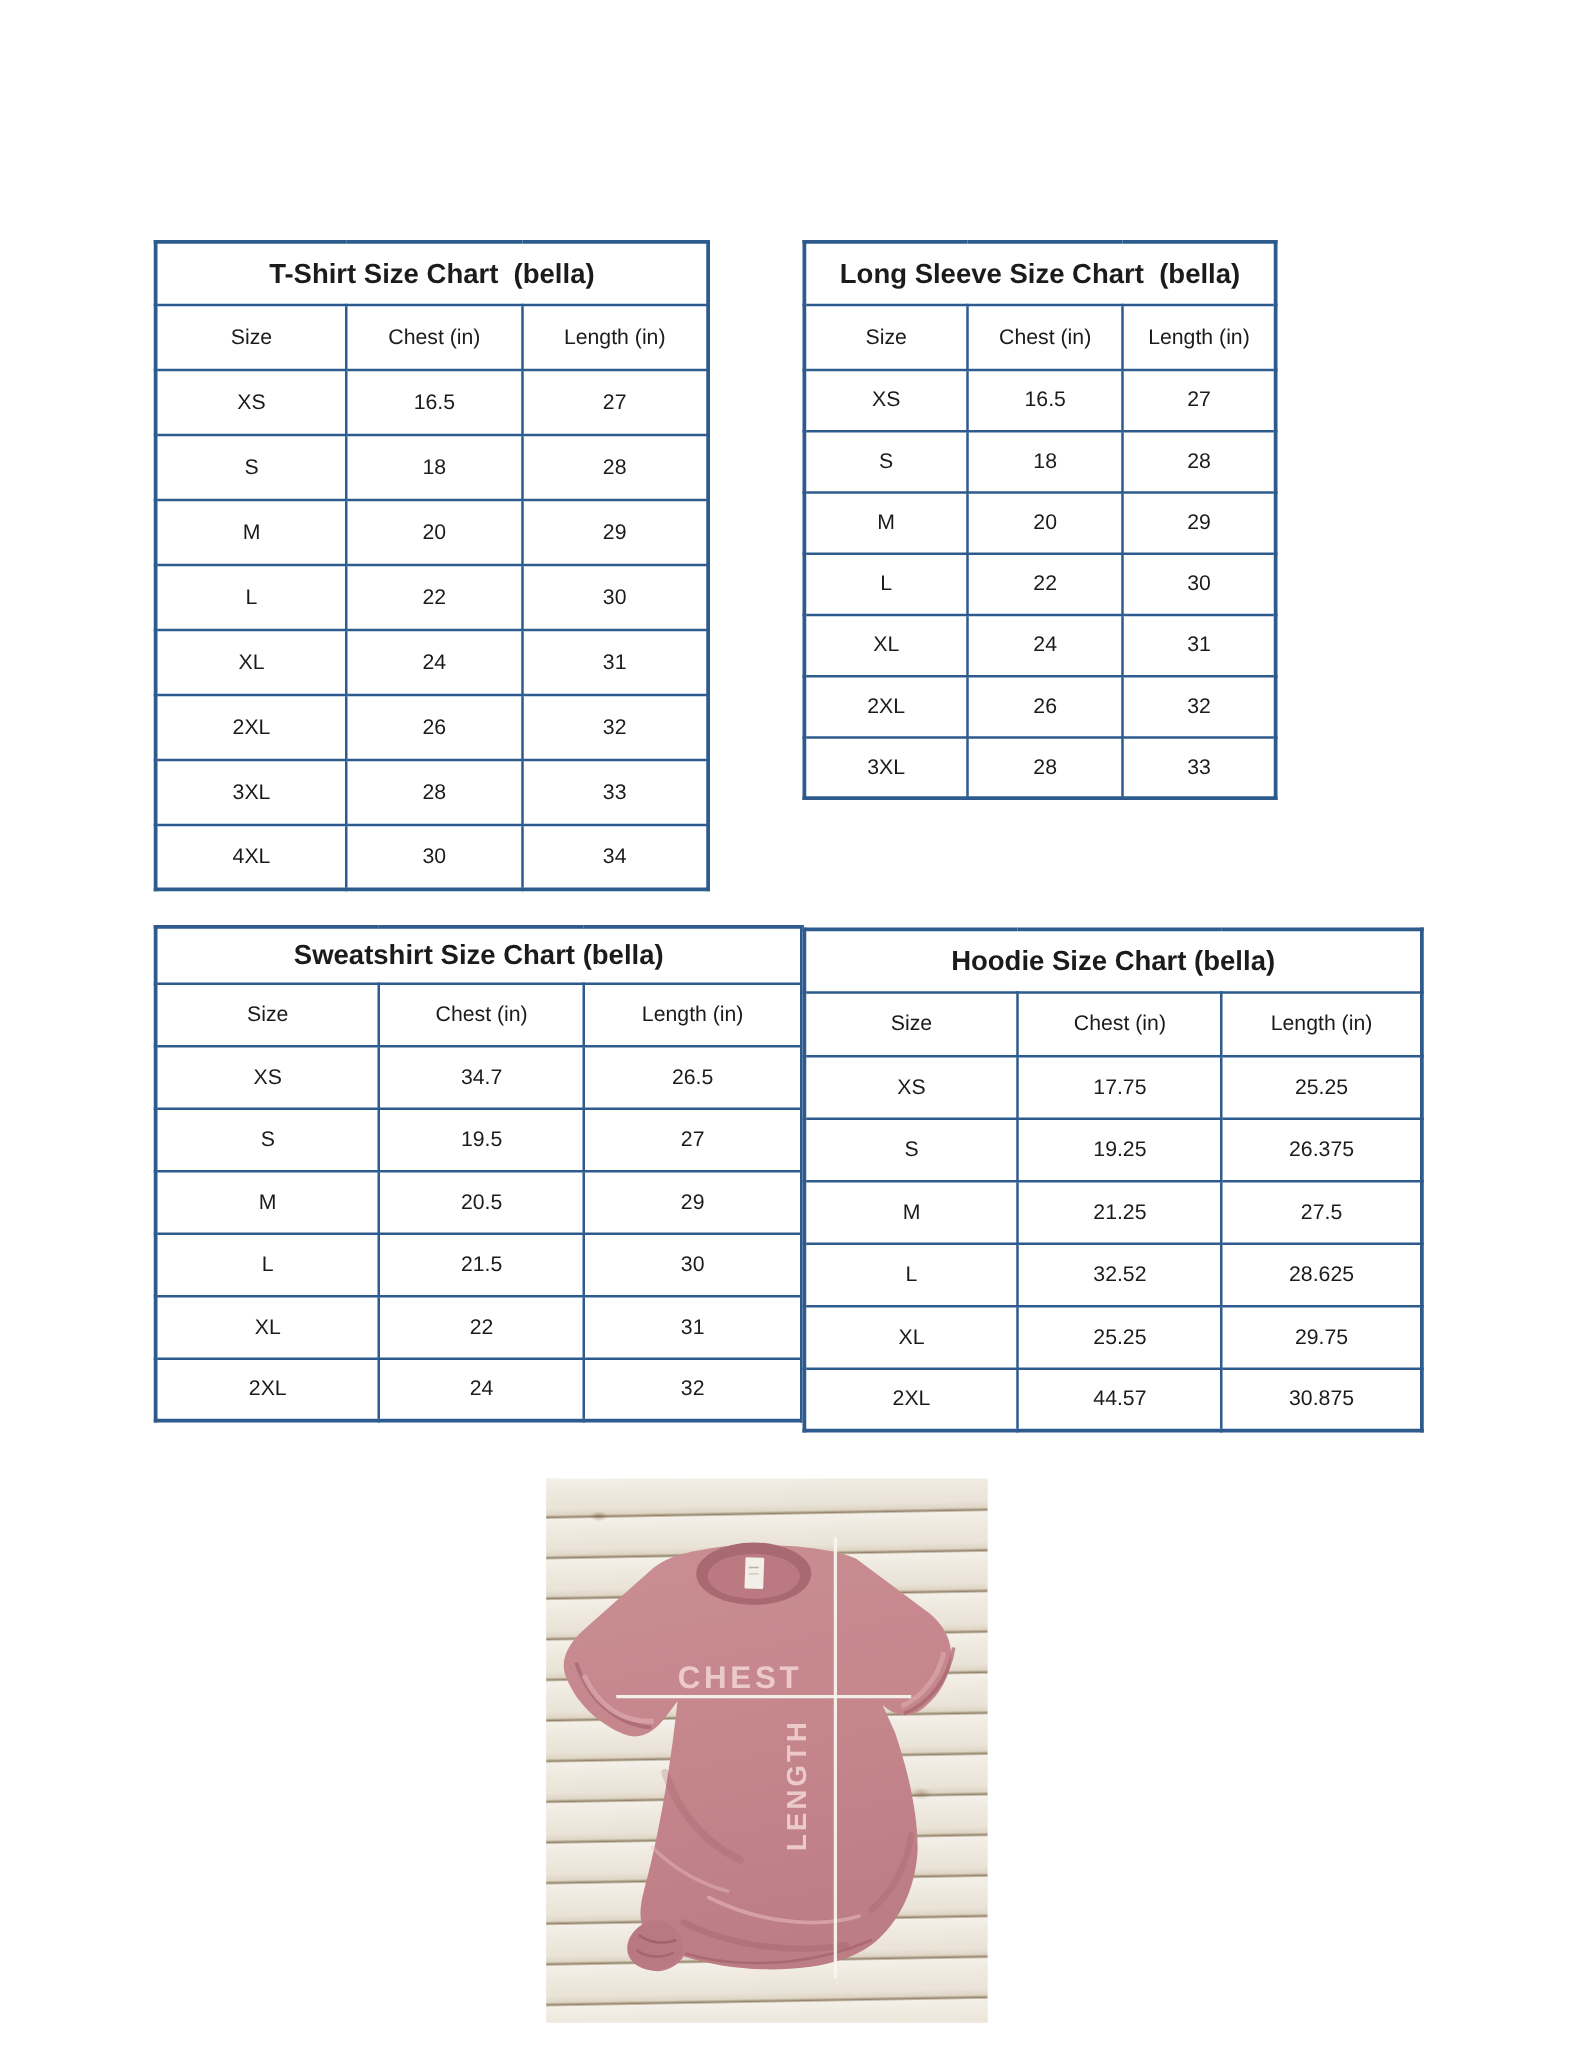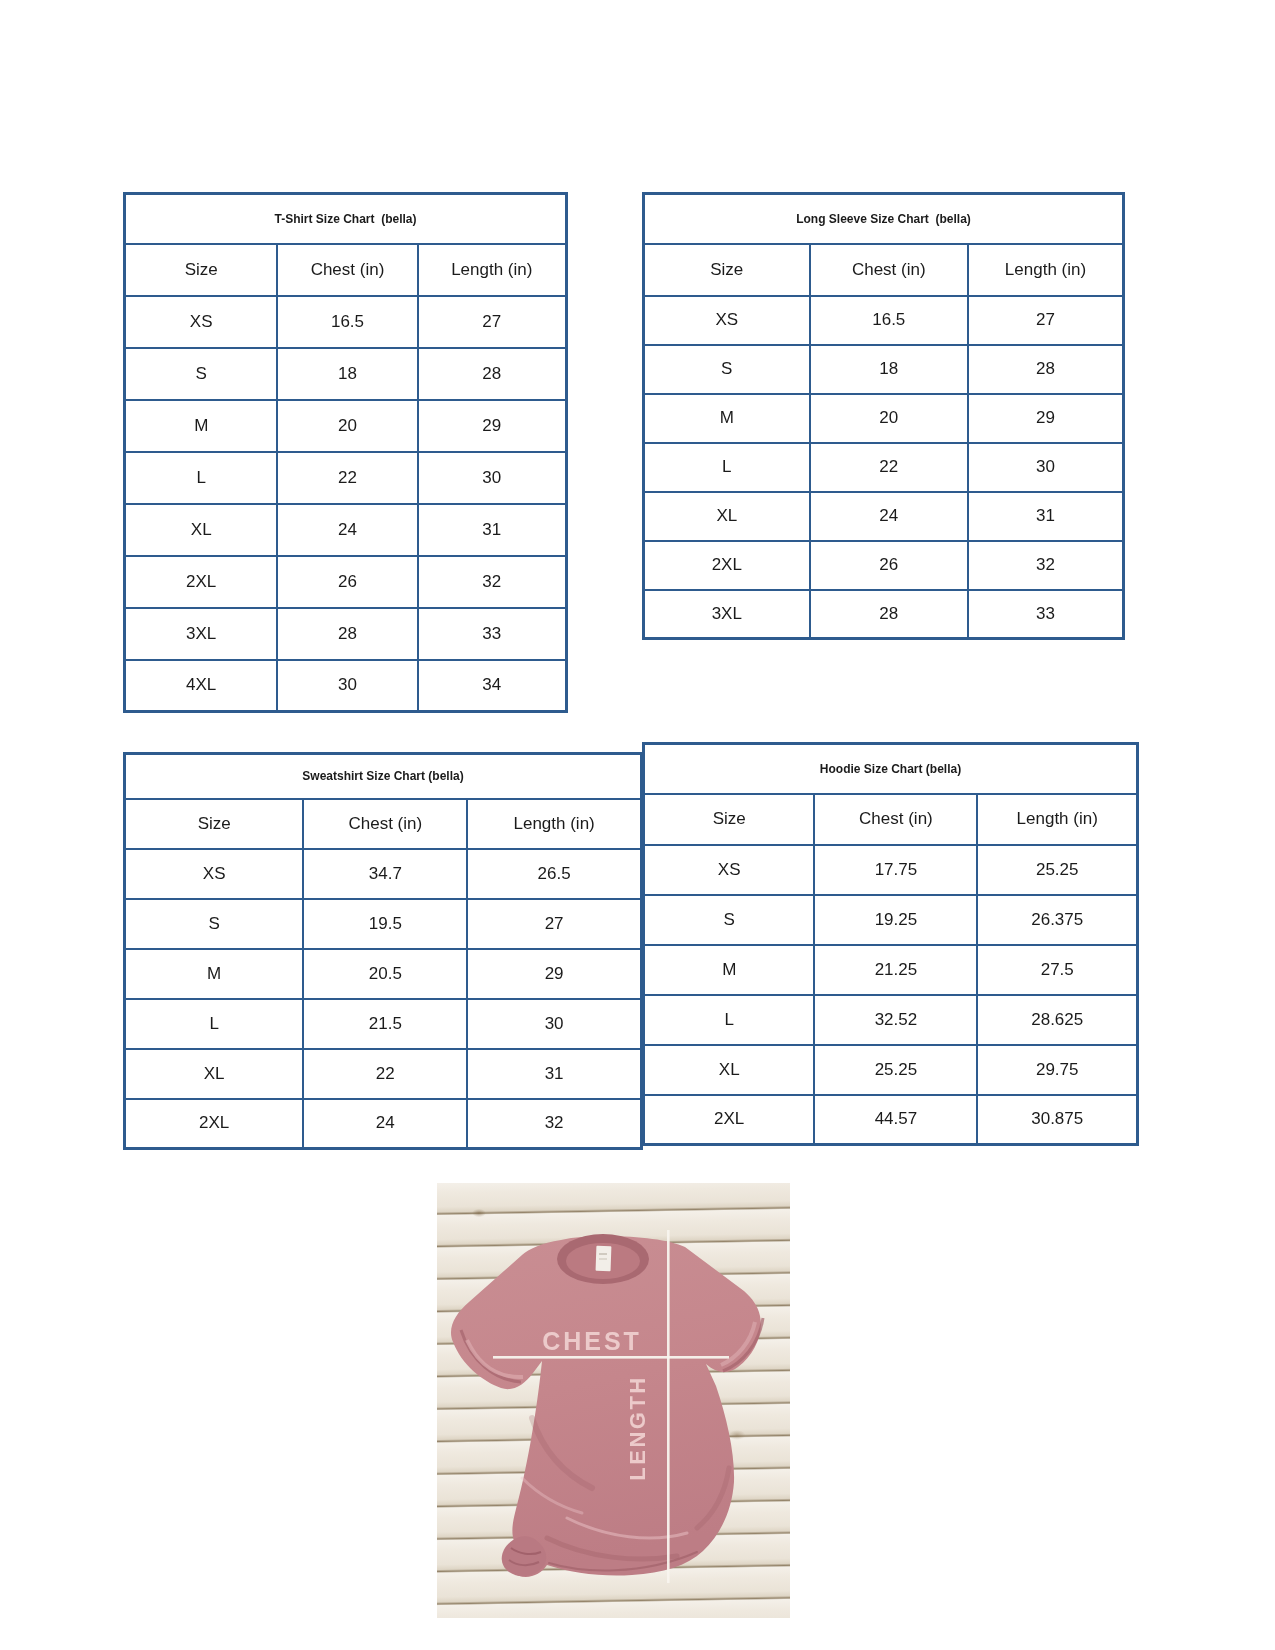--- a/index.html
+++ b/index.html
@@ -5,32 +5,32 @@
   html,body{margin:0;padding:0;background:#ffffff;}
   .page{position:relative;width:1275px;height:1650px;background:#ffffff;overflow:hidden;
         font-family:"Liberation Sans",sans-serif;color:#1b1b1b;}
 
   
   .size-table{position:absolute;}
   .size-table table{border-collapse:collapse;width:100%;table-layout:fixed;
                     border:3px solid #2e5b8e;background:#ffffff;}
   .size-table td{border:2px solid #2e5b8e;text-align:center;vertical-align:middle;
                  font-size:17px;padding:0;overflow:hidden;}
-  .size-table td.title{font-weight:bold;font-size:12px;white-space:pre;}
+  .size-table td.title{font-weight:bold;font-size:22px;white-space:pre;}
   .size-table td.head{font-size:17px;}
 
   .t0{left:123px;top:192px;width:445px;}
   .t0 tr{height:52px;} .t0 tr.title-row{height:50px;} .t0 tr.header-row{height:52px;}
   .t0 col:nth-child(1){width:34.6%;} .t0 col:nth-child(2){width:31.7%;} .t0 col:nth-child(3){width:33.7%;}
 
-  .t1{left:642px;top:192px;width:483px;}
+  .t1{left:642px;top:192px;width:380px;}
   .t1 tr{height:49px;} .t1 tr.title-row{height:50px;} .t1 tr.header-row{height:52px;}
   .t1 col:nth-child(1){width:34.6%;} .t1 col:nth-child(2){width:33.0%;} .t1 col:nth-child(3){width:32.4%;}
 
-  .t2{left:123px;top:740px;width:520px;margin-top:12px;}
+  .t2{left:123px;top:740px;width:520px;}
   .t2 tr{height:50px;} .t2 tr.title-row{height:45px;} .t2 tr.header-row{height:50px;}
   .t2 col:nth-child(1){width:34.6%;} .t2 col:nth-child(2){width:31.7%;} .t2 col:nth-child(3){width:33.7%;}
 
   .t3{left:642px;top:742px;width:497px;}
   .t3 tr{height:50px;} .t3 tr.title-row{height:50px;} .t3 tr.header-row{height:51px;}
   .t3 col:nth-child(1){width:34.6%;} .t3 col:nth-child(2){width:33.0%;} .t3 col:nth-child(3){width:32.4%;}
 
   
   .photo{position:absolute;left:437px;top:1183px;width:353px;height:435px;overflow:hidden;
     background-color:#f0ece4;

